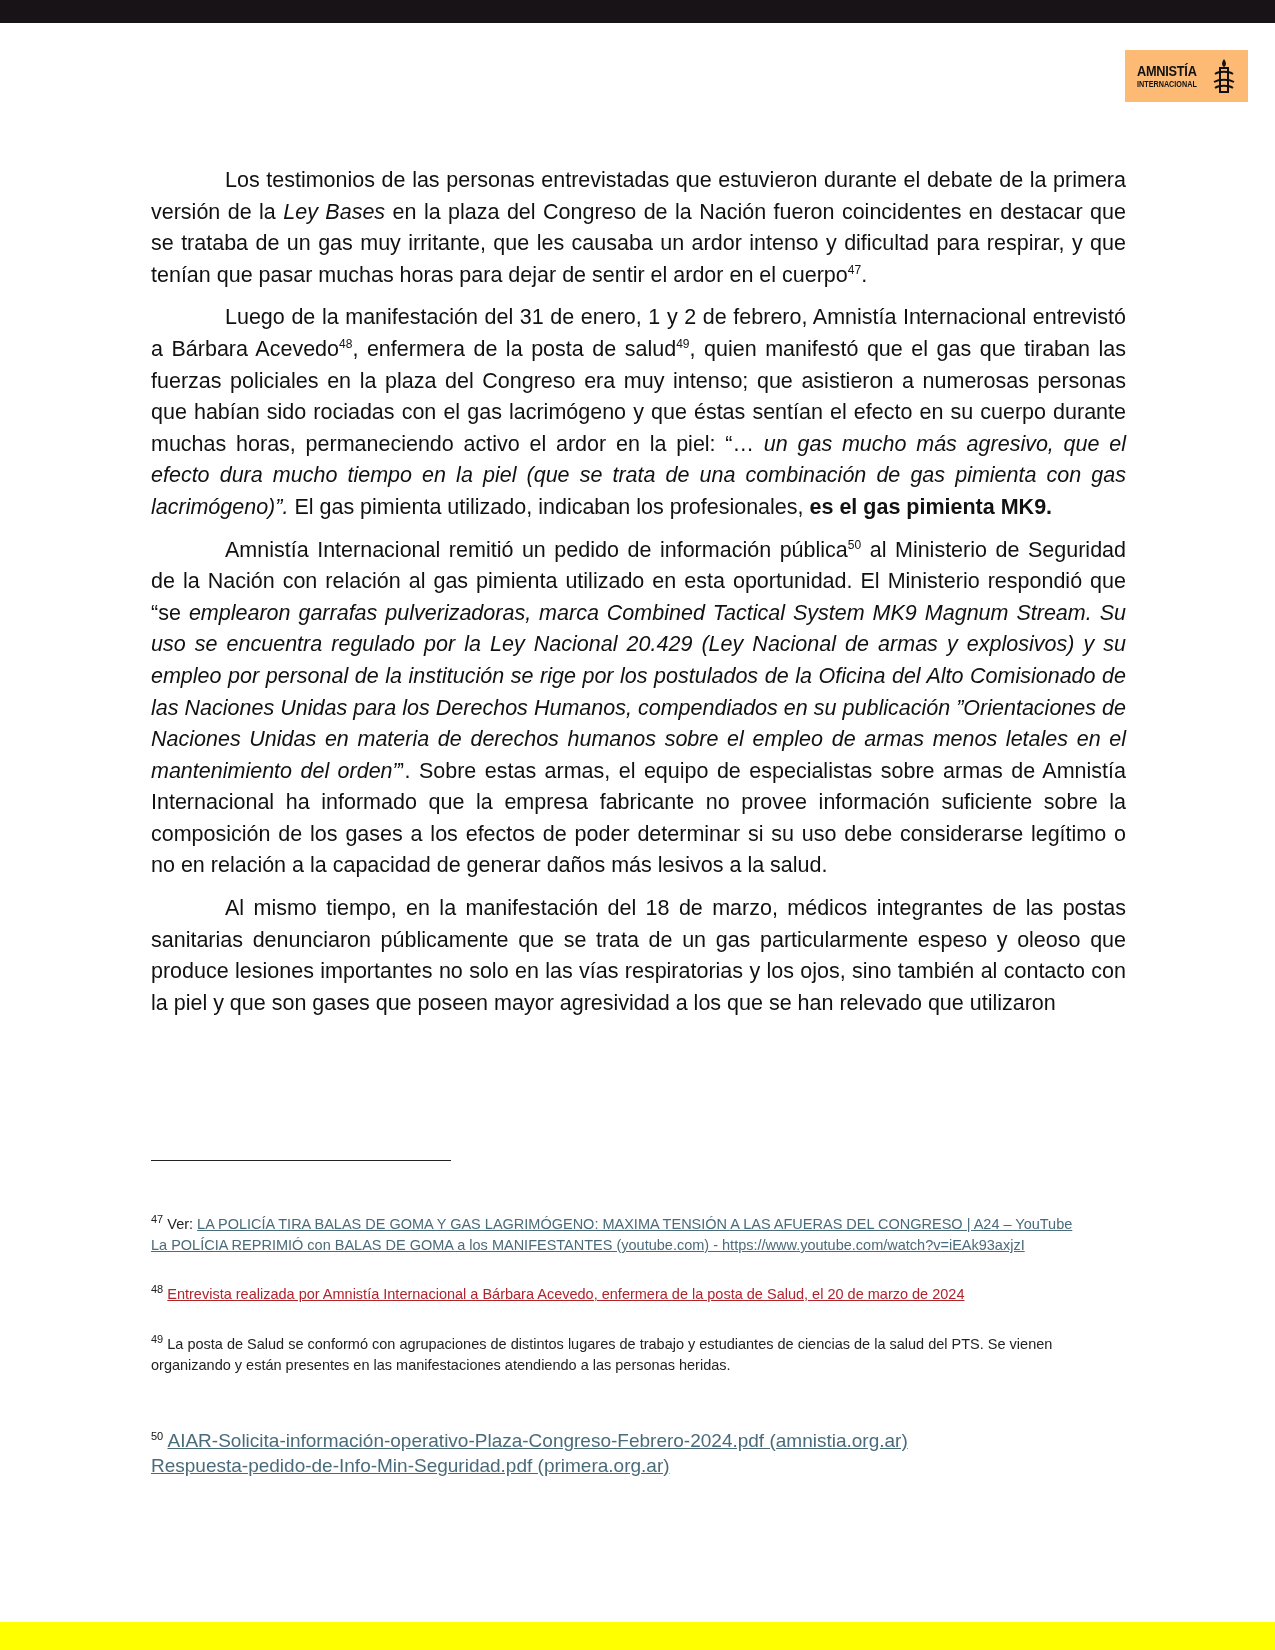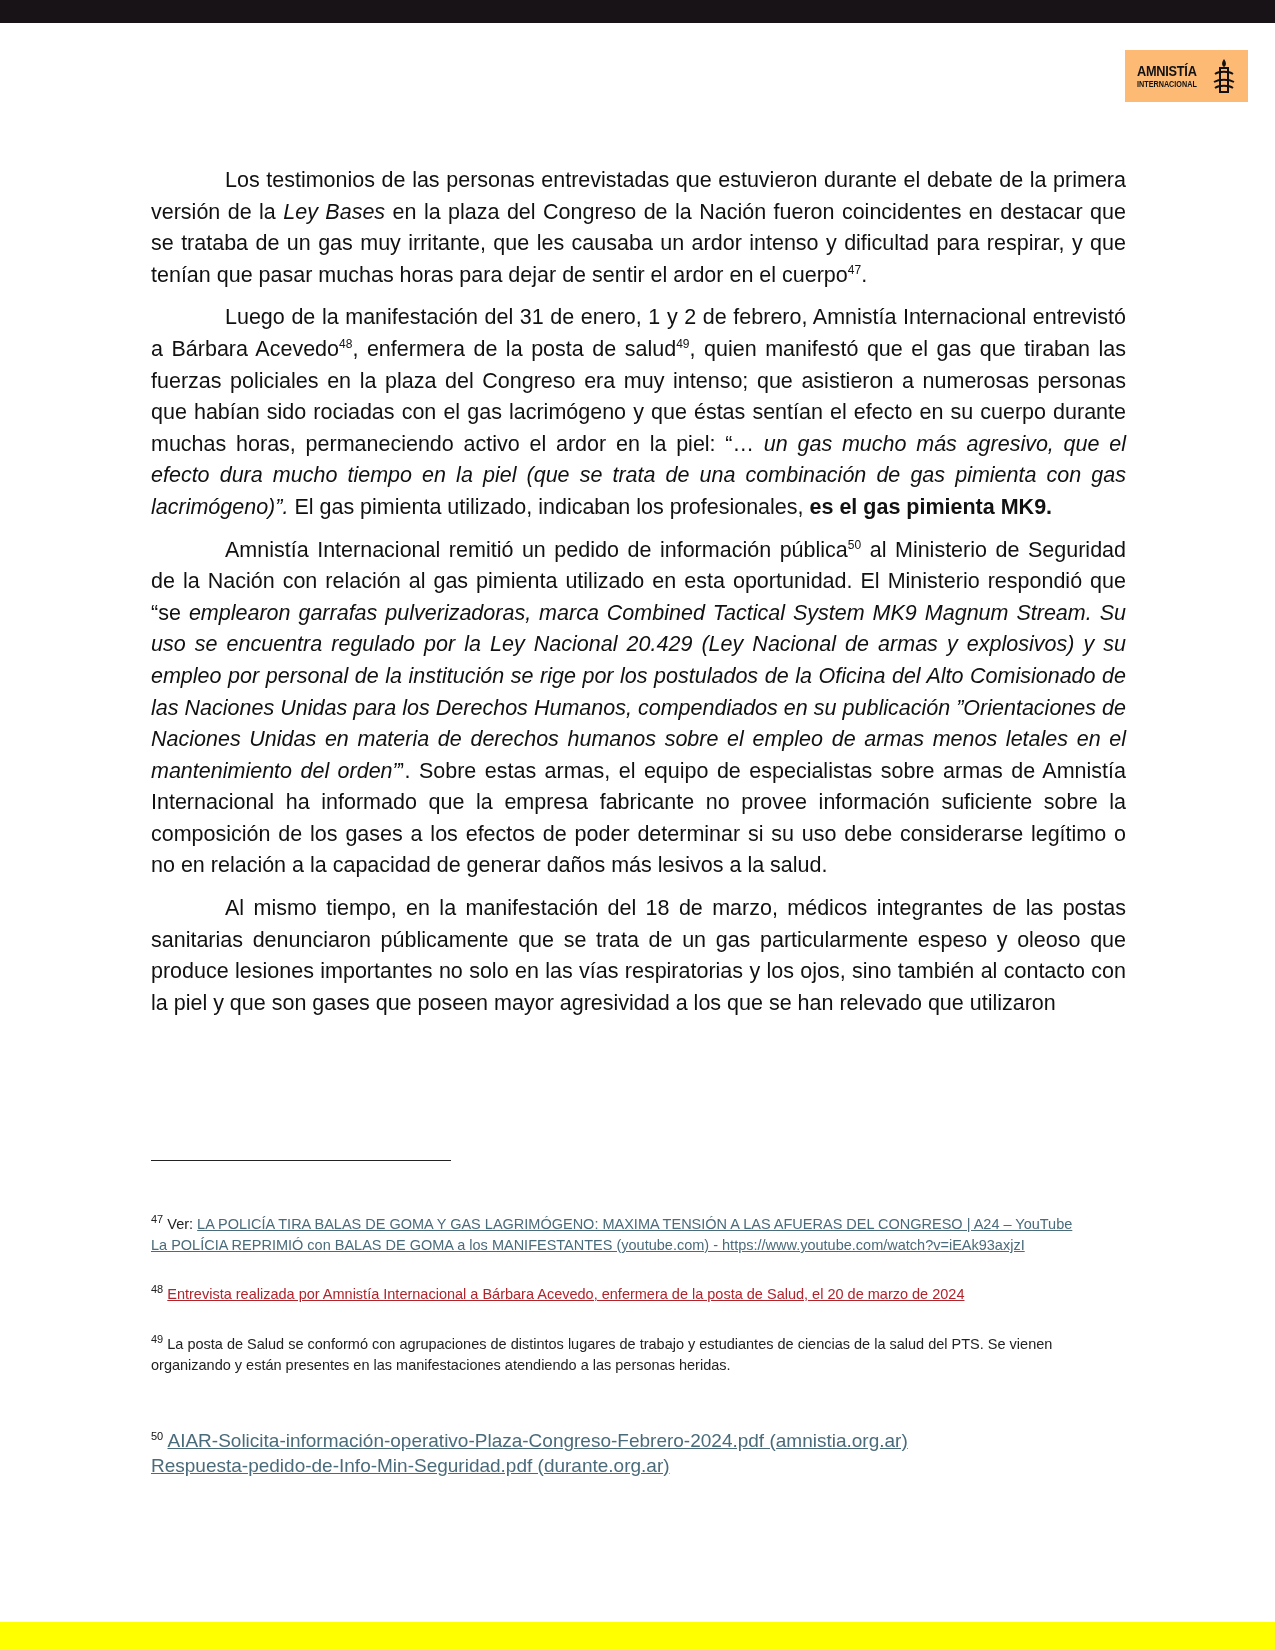--- a/index.html
+++ b/index.html
@@ -58,16 +58,16 @@
 <div class="fn fn-small" style="top:1250px;">
   <span class="num">48</span> <span class="link-red">Entrevista realizada por Amnistía Internacional a Bárbara Acevedo, enfermera de la posta de Salud, el 20 de marzo de 2024</span>
 </div>
 
 <div class="fn" style="top:1300px;">
   <div class="fn-small"><span class="num">49</span> <span>La posta de Salud se conformó con agrupaciones de distintos lugares de trabajo y estudiantes de ciencias de la salud del PTS. Se vienen organizando y están presentes en las manifestaciones atendiendo a las personas heridas.</span></div>
 </div>
 
 <div class="fn fn-large" style="top:1420px;margin-top:8px;">
   <span class="num">50</span> <span class="link">AIAR-Solicita-información-operativo-Plaza-Congreso-Febrero-2024.pdf (amnistia.org.ar)</span><br>
-  <span class="link">Respuesta-pedido-de-Info-Min-Seguridad.pdf (durante.org.ar)</span>
+  <span class="link">Respuesta-pedido-de-Info-Min-Seguridad.pdf (primera.org.ar)</span>
 </div>
 
 <div class="bottombar"></div>
 
 </body></html>

